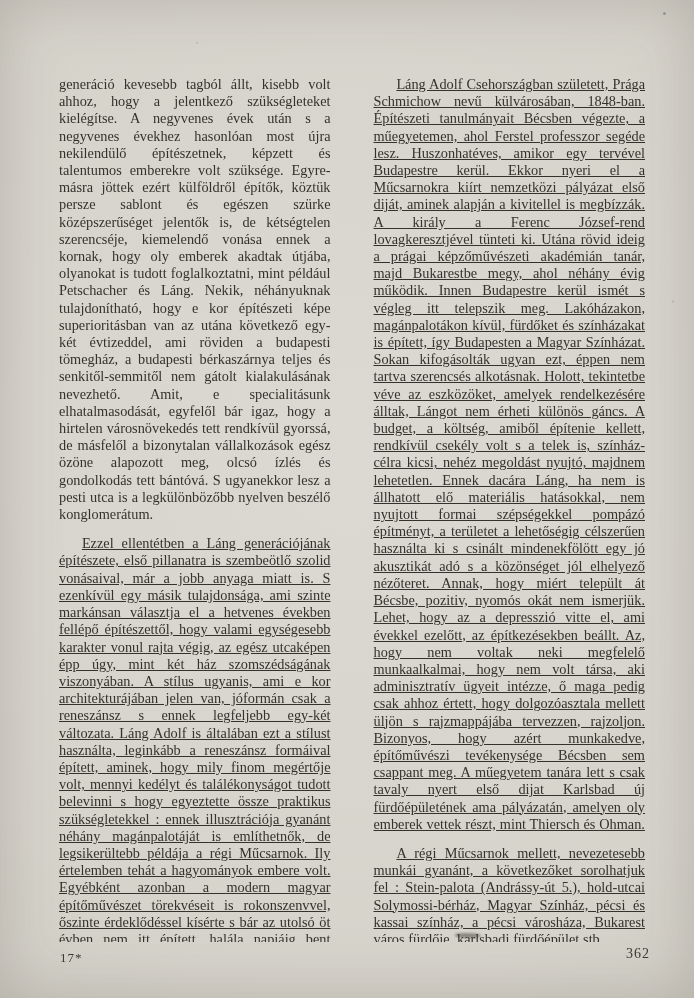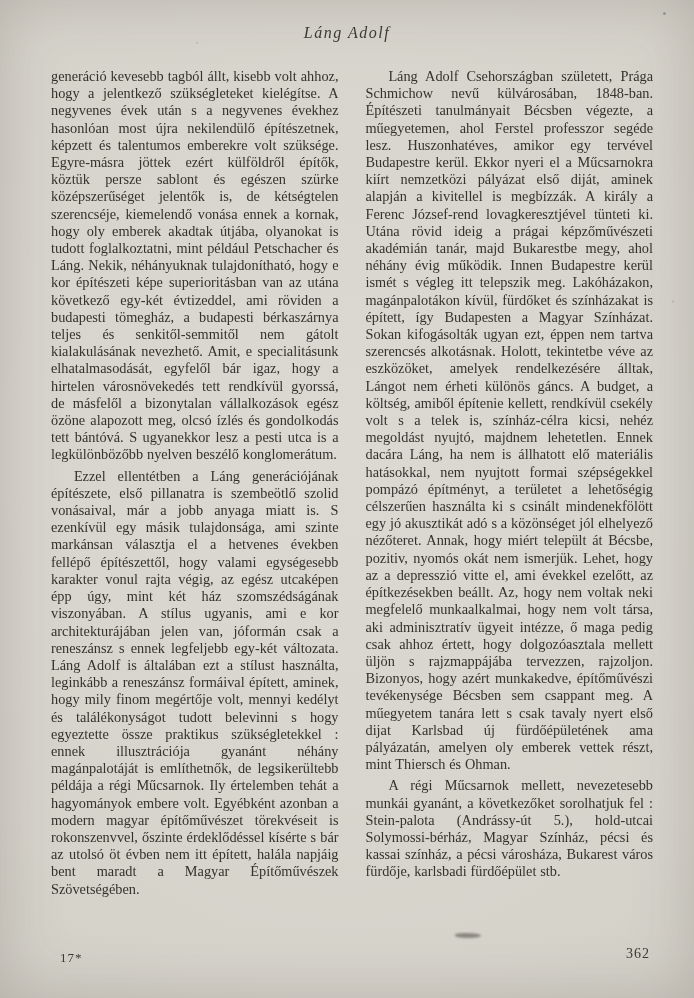--- a/index.html
+++ b/index.html
@@ -44,25 +44,26 @@
     font-size: 14.3px;
     line-height: 17.2px;
     text-align: justify;
     text-justify: inter-word;
     hyphens: auto;
     -webkit-hyphens: auto;
     word-spacing: 0.02em;
     color: #34322c;
   }
   .col p {
-    margin: 4px;
+    margin: 12px;
     padding: 0;
   }
   .col p.indent {
     text-indent: 1.6em;
+    text-decoration: underline;
   }
   .footer-mark {
     position: absolute;
     font-size: 13px;
     letter-spacing: 1px;
     color: #3c3a34;
     text-align: center;
   }
   .footer-left  { left: 60px;  top: 950px; }
   .footer-right { right: 44px; top: 946px; font-size: 14px; }
@@ -91,21 +92,20 @@
     inset: 0;
     pointer-events: none;
     box-shadow: inset 0 0 60px rgba(90, 86, 78, 0.25);
   }
 </style>
 </head>
 <body>
 
 <div class="page">
 
-  <div class="running-header">Láng Adolf</div>
 
   <div class="columns">
 
     <div class="col">
       <p lang="hu">generáció kevesebb tagból állt, kisebb volt ahhoz, hogy a jelentkező szükségleteket kielégítse. A negyvenes évek után s a negyvenes évekhez hasonlóan most újra nekilendülő építészetnek, képzett és talentumos emberekre volt szüksége. Egyre-másra jöttek ezért külföldről építők, köztük persze sablont és egészen szürke középszerűséget jelentők is, de kétségtelen szerencséje, kiemelendő vonása ennek a kornak, hogy oly emberek akadtak útjába, olyanokat is tudott foglalkoztatni, mint például Petschacher és Láng. Nekik, néhányuknak tulajdonítható, hogy e kor építészeti képe superioritásban van az utána következő egy-két évtizeddel, ami röviden a budapesti tömegház, a budapesti bérkaszárnya teljes és senkitől-semmitől nem gátolt kialakulásának nevezhető. Amit, e specialitásunk elhatalmasodását, egyfelől bár igaz, hogy a hirtelen városnövekedés tett rendkívül gyorssá, de másfelől a bizonytalan vállalkozások egész özöne alapozott meg, olcsó ízlés és gondolkodás tett bántóvá. S ugyanekkor lesz a pesti utca is a legkülönbözőbb nyelven beszélő konglomerátum.</p>
       <p lang="hu" class="indent">Ezzel ellentétben a Láng generációjának építészete, első pillanatra is szembeötlő szolid vonásaival, már a jobb anyaga miatt is. S ezenkívül egy másik tulajdonsága, ami szinte markánsan választja el a hetvenes években fellépő építészettől, hogy valami egységesebb karakter vonul rajta végig, az egész utcaképen épp úgy, mint két ház szomszédságának viszonyában. A stílus ugyanis, ami e kor architekturájában jelen van, jóformán csak a reneszánsz s ennek legfeljebb egy-két változata. Láng Adolf is általában ezt a stílust használta, leginkább a reneszánsz formáival épített, aminek, hogy mily finom megértője volt, mennyi kedélyt és találékonyságot tudott belevinni s hogy egyeztette össze praktikus szükségletekkel : ennek illusztrációja gyanánt néhány magánpalotáját is említhetnők, de legsikerültebb példája a régi Műcsarnok. Ily értelemben tehát a hagyományok embere volt. Egyébként azonban a modern magyar építőművészet törekvéseit is rokonszenvvel, őszinte érdeklődéssel kísérte s bár az utolsó öt évben nem itt épített, halála napjáig bent maradt a Magyar Építőművészek Szövetségében.</p>
     </div>
 
     <div class="col">
       <p lang="hu" class="indent">Láng Adolf Csehországban született, Prága Schmichow nevű külvárosában, 1848-ban. Építészeti tanulmányait Bécsben végezte, a műegyetemen, ahol Ferstel professzor segéde lesz. Huszonhatéves, amikor egy tervével Budapestre kerül. Ekkor nyeri el a Műcsarnokra kiírt nemzetközi pályázat első diját, aminek alapján a kivitellel is megbízzák. A király a Ferenc József-rend lovagkeresztjével tünteti ki. Utána rövid ideig a prágai képzőművészeti akadémián tanár, majd Bukarestbe megy, ahol néhány évig működik. Innen Budapestre kerül ismét s végleg itt telepszik meg. Lakóházakon, magánpalotákon kívül, fürdőket és színházakat is épített, így Budapesten a Magyar Színházat. Sokan kifogásolták ugyan ezt, éppen nem tartva szerencsés alkotásnak. Holott, tekintetbe véve az eszközöket, amelyek rendelkezésére álltak, Lángot nem érheti különös gáncs. A budget, a költség, amiből építenie kellett, rendkívül csekély volt s a telek is, színház-célra kicsi, nehéz megoldást nyujtó, majdnem lehetetlen. Ennek dacára Láng, ha nem is állhatott elő materiális hatásokkal, nem nyujtott formai szépségekkel pompázó építményt, a területet a lehetőségig célszerűen használta ki s csinált mindenekfölött egy jó akusztikát adó s a közönséget jól elhelyező nézőteret. Annak, hogy miért települt át Bécsbe, pozitiv, nyomós okát nem ismerjük. Lehet, hogy az a depresszió vitte el, ami évekkel ezelőtt, az építkezésekben beállt. Az, hogy nem voltak neki megfelelő munkaalkalmai, hogy nem volt társa, aki adminisztratív ügyeit intézze, ő maga pedig csak ahhoz értett, hogy dolgozóasztala mellett üljön s rajzmappájába tervezzen, rajzoljon. Bizonyos, hogy azért munkakedve, építőművészi tevékenysége Bécsben sem csappant meg. A műegyetem tanára lett s csak tavaly nyert első dijat Karlsbad új fürdőépületének ama pályázatán, amelyen oly emberek vettek részt, mint Thiersch és Ohman.</p>

